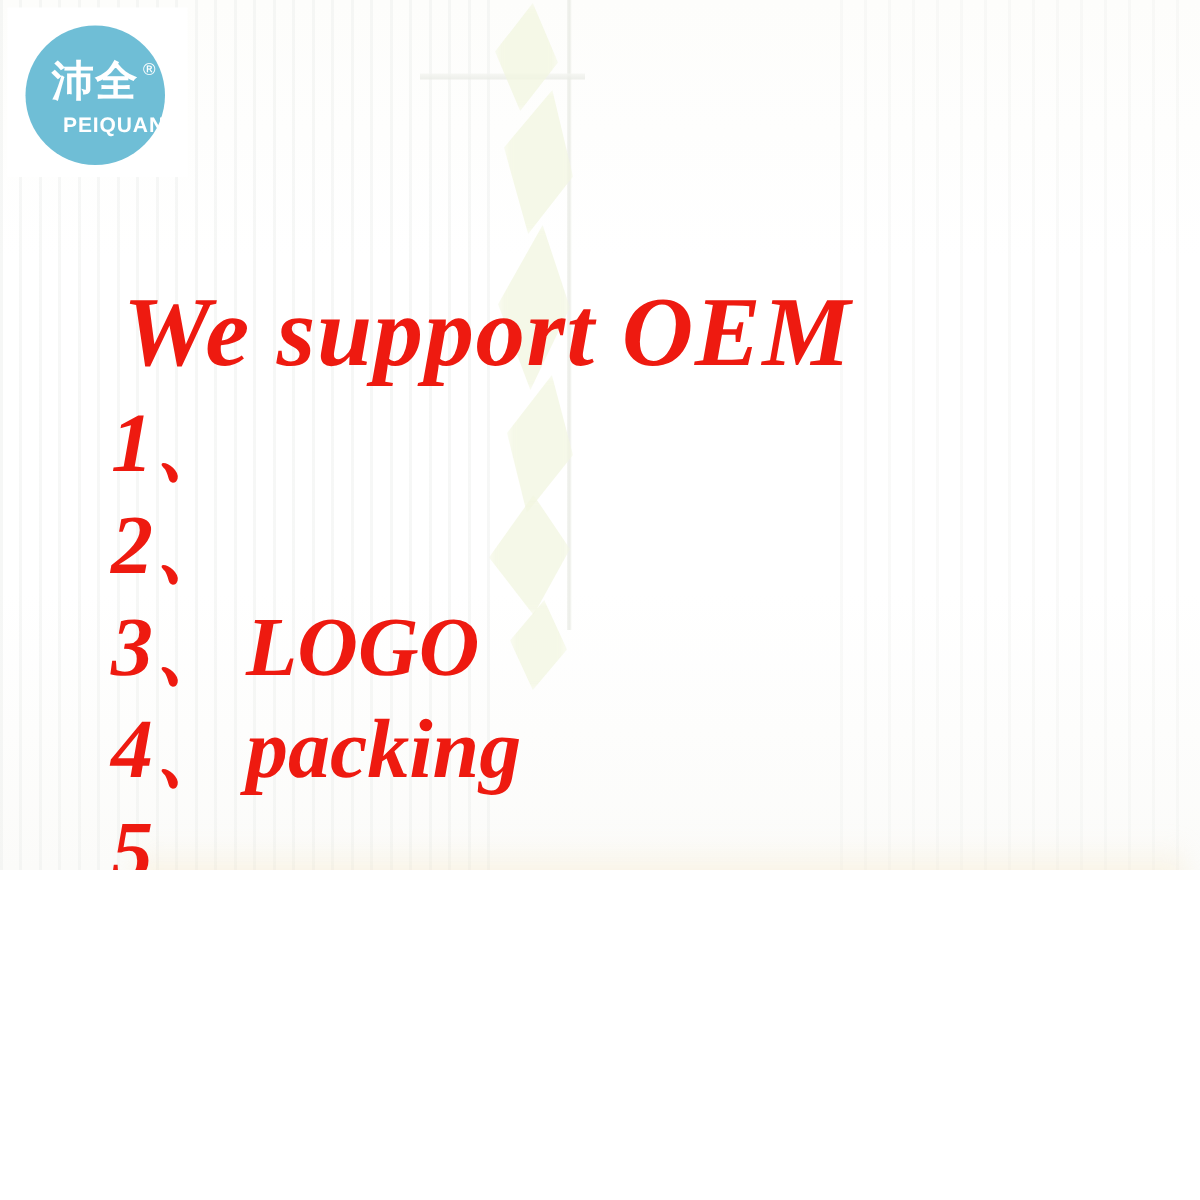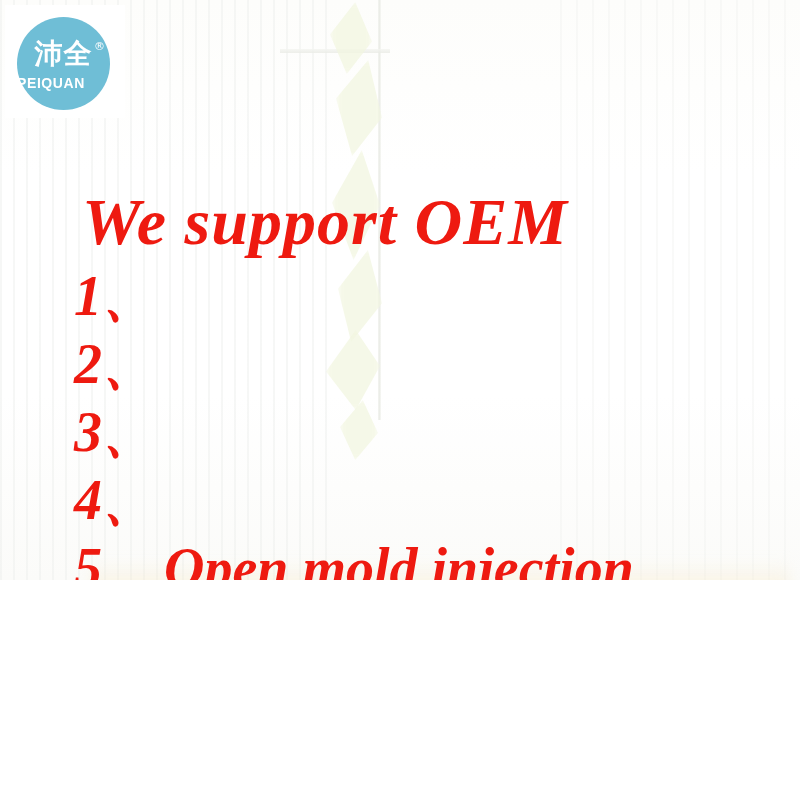--- a/index.html
+++ b/index.html
@@ -209,21 +209,21 @@
     position: absolute;
     left: 77px; top: 24px;
     color: #ffffff;
     font-family: "DejaVu Sans", sans-serif;
     font-size: 11px;
     line-height: 11px;
   }
   .logo-latin {
     position: absolute;
     left: 0; right: 0; top: 58px;
-    text-align: left;
+    text-align: right;
     color: #ffffff;
     font-family: "Liberation Sans", sans-serif;
     font-weight: 700;
     font-size: 14px;
     letter-spacing: .6px;
   }
 
   
   .oem-block {
     position: absolute;
@@ -314,24 +314,25 @@
 
     <ul class="oem-list">
       <li class="oem-item">
         <span class="oem-marker">1、</span>
       </li>
       <li class="oem-item">
         <span class="oem-marker">2、</span>
       </li>
       <li class="oem-item">
         <span class="oem-marker">3、</span>
+        <span class="oem-text">LOGO</span>
       </li>
       <li class="oem-item">
         <span class="oem-marker">4、</span>
+        <span class="oem-text">packing</span>
       </li>
       <li class="oem-item">
         <span class="oem-marker">5、</span>
-        <span class="oem-text">Open mold injection</span>
       </li>
     </ul>
   </div>
 
 </div>
 
 </body></html>

